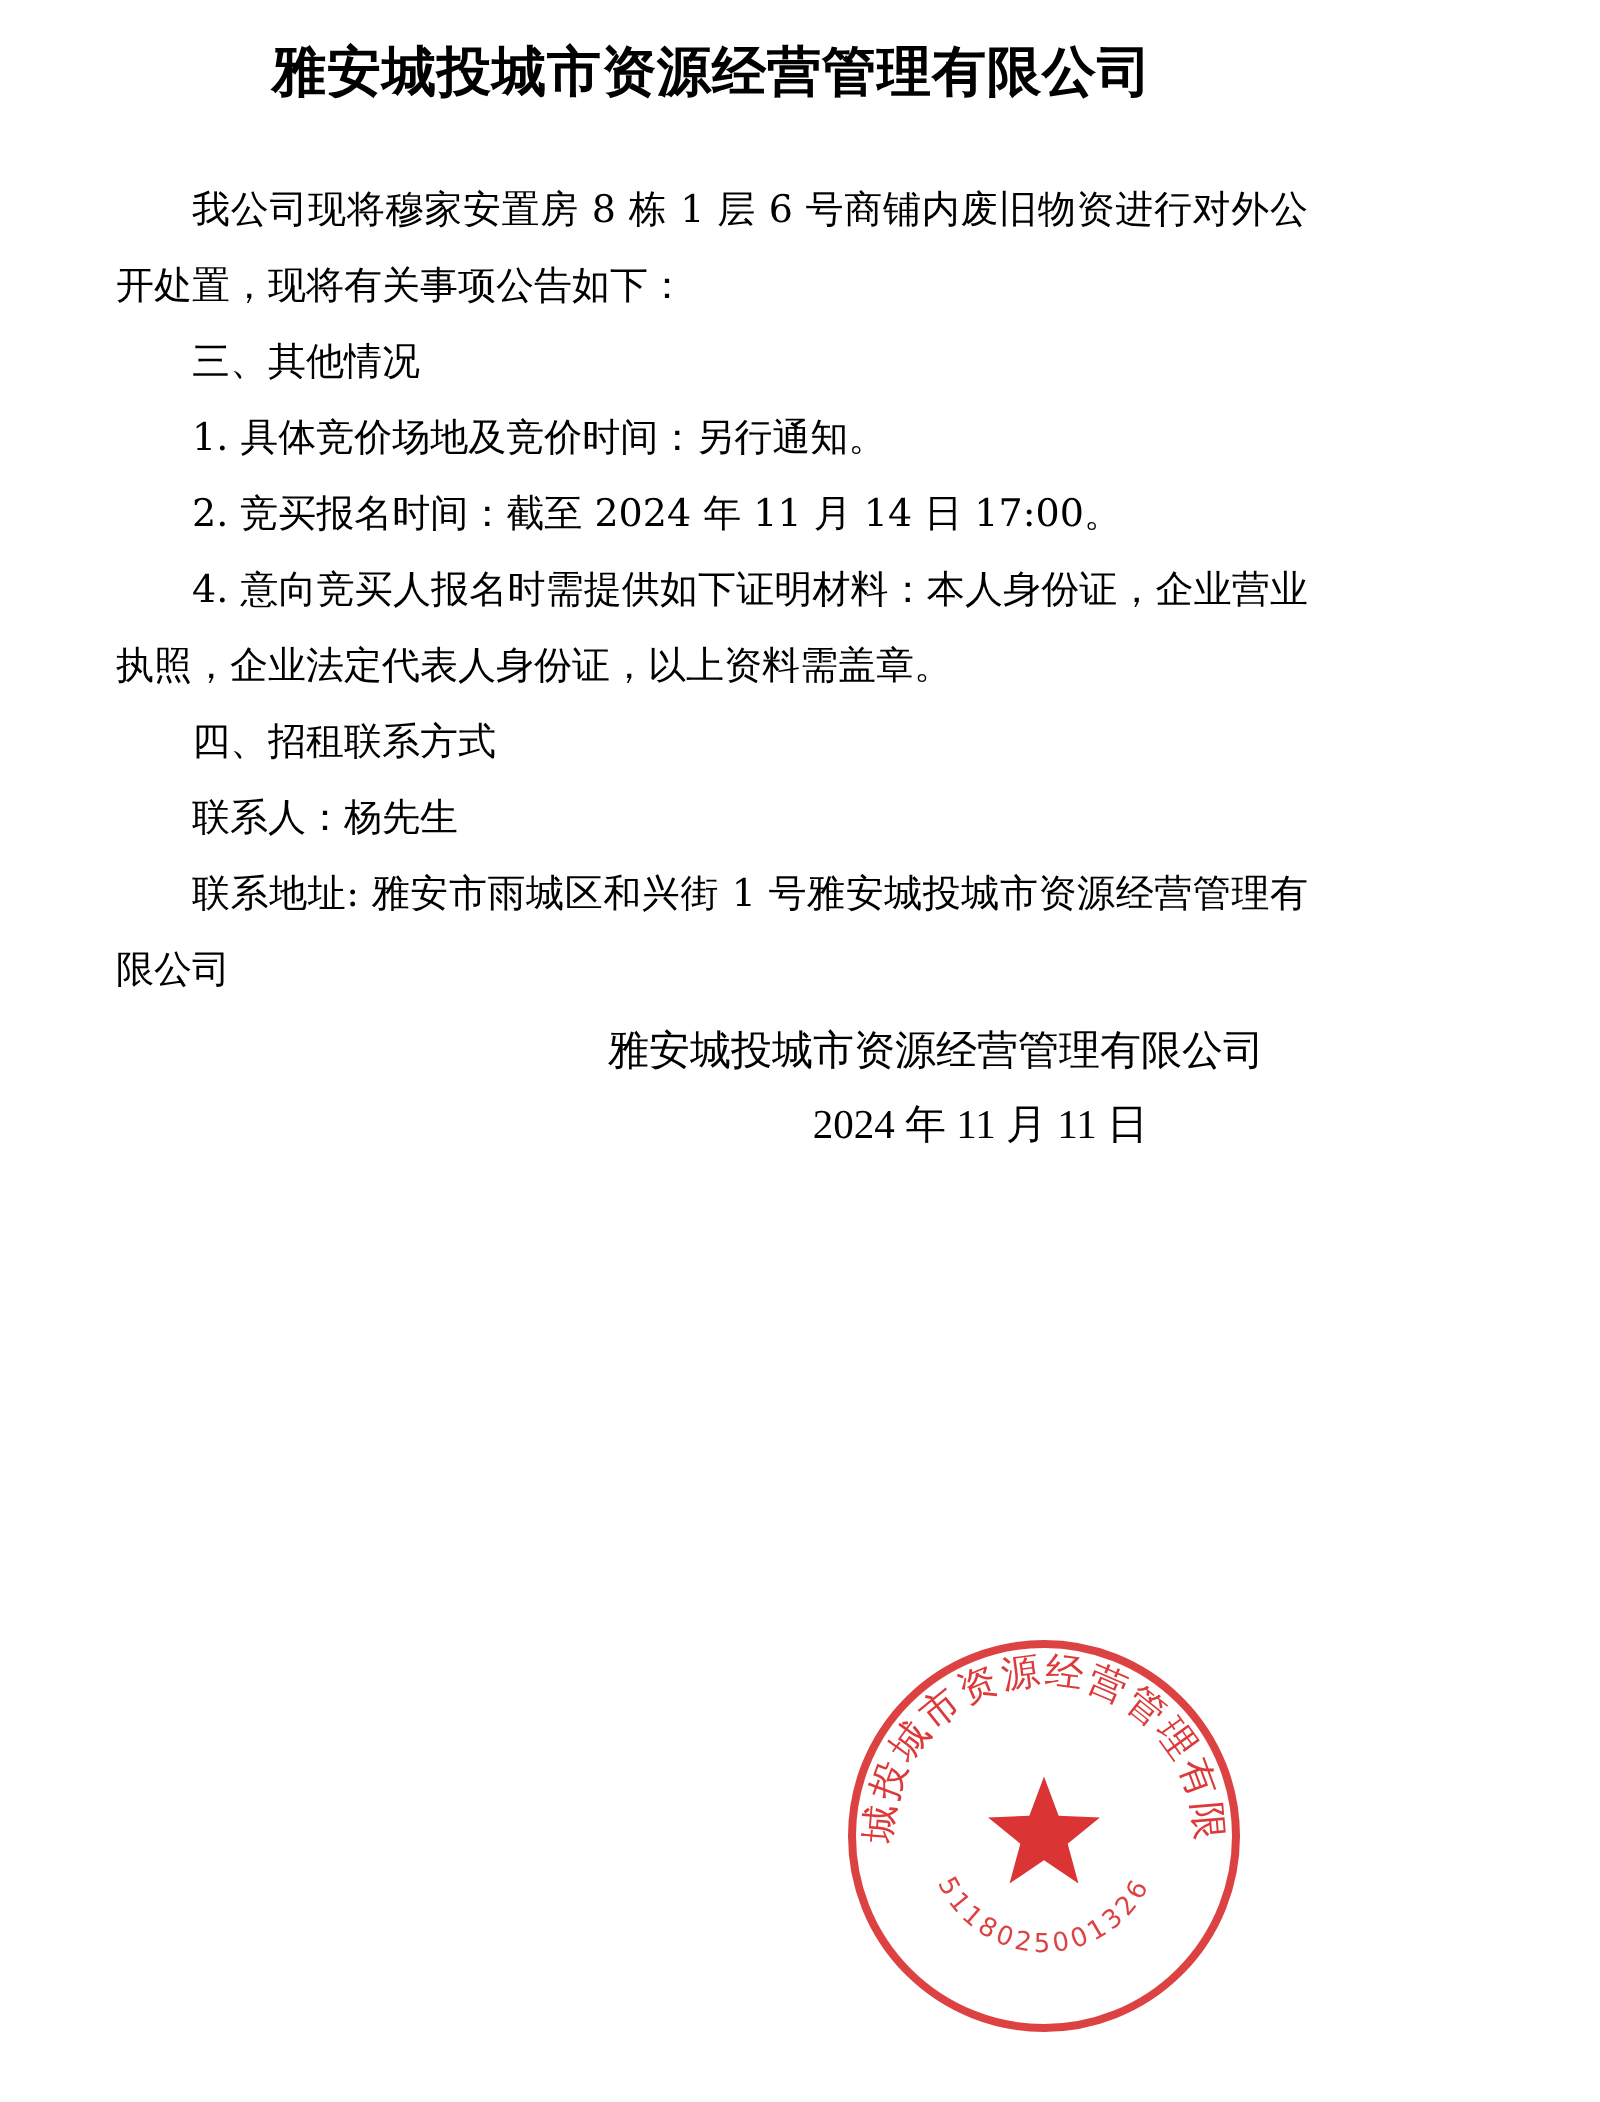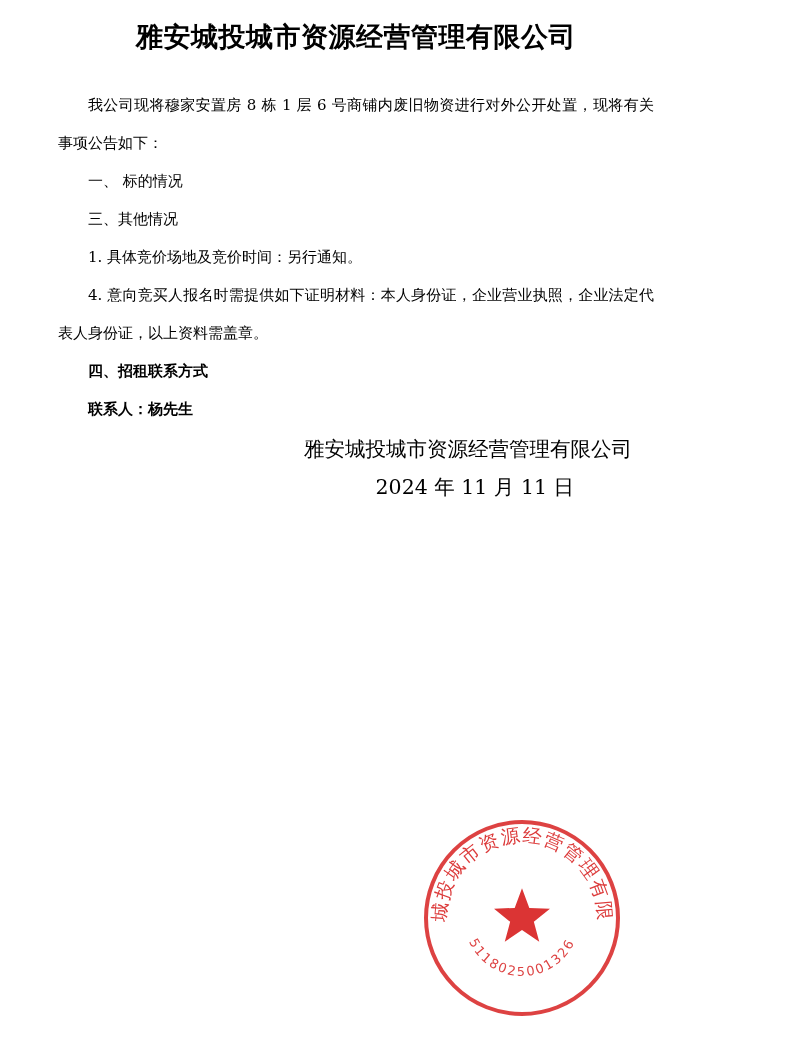--- a/index.html
+++ b/index.html
@@ -30,45 +30,46 @@
     letter-spacing: 0.5px;
     margin: 0 0 4px 0;
     padding: 0 4px;
   }
   .doc-title .tline {
     display: block;
     white-space: nowrap;
   }
   .body-block {
     margin-top: 30px;
-    font-size: 15px;
+    font-size: 19px;
     line-height: 38px;
     text-align: justify;
   }
   p.para {
     margin: 0;
     padding: 0;
     text-indent: 2em;
   }
   p.para.bold {
-    font-weight: bold;
+    font-weight: normal;
   }
   .sign-block {
     margin-top: 2px;
     font-size: 20.5px;
     line-height: 38px;
     text-align: right;
     padding-right: 22px;
   }
   .sign-block .sline {
     display: block;
   }
   .sign-block .dline {
     display: block;
     padding-right: 58px;
+    font-family: Liberation Serif, serif;
   }
   
   .seal {
     position: absolute;
     left: 424px;
     top: 820px;
     width: 196px;
     height: 196px;
     pointer-events: none;
   }
@@ -105,26 +106,27 @@
 <body>
 
 <div class="page">
 
   <div class="doc-title">
     <span class="tline">雅安城投城市资源经营管理有限公司</span>
   </div>
 
   <div class="body-block">
     <p class="para">我公司现将穆家安置房 8 栋 1 层 6 号商铺内废旧物资进行对外公开处置，现将有关事项公告如下：</p>
-    <p class="para">一、 标的情况</p>
     <p class="para">三、其他情况</p>
     <p class="para">1. 具体竞价场地及竞价时间：另行通知。</p>
+    <p class="para">2. 竞买报名时间：截至 2024 年 11 月 14 日 17:00。</p>
     <p class="para">4. 意向竞买人报名时需提供如下证明材料：本人身份证，企业营业执照，企业法定代表人身份证，以上资料需盖章。</p>
     <p class="para bold">四、招租联系方式</p>
     <p class="para bold">联系人：杨先生</p>
+    <p class="para bold">联系地址: 雅安市雨城区和兴街 1 号雅安城投城市资源经营管理有限公司</p>
   </div>
 
   <div class="sign-block">
     <span class="sline">雅安城投城市资源经营管理有限公司</span>
     <span class="dline">2024 年 11 月 11 日</span>
   </div>
 
   <div class="seal">
     <div class="seal-ring"></div>
     <svg width="196" height="196" viewBox="0 0 196 196">

